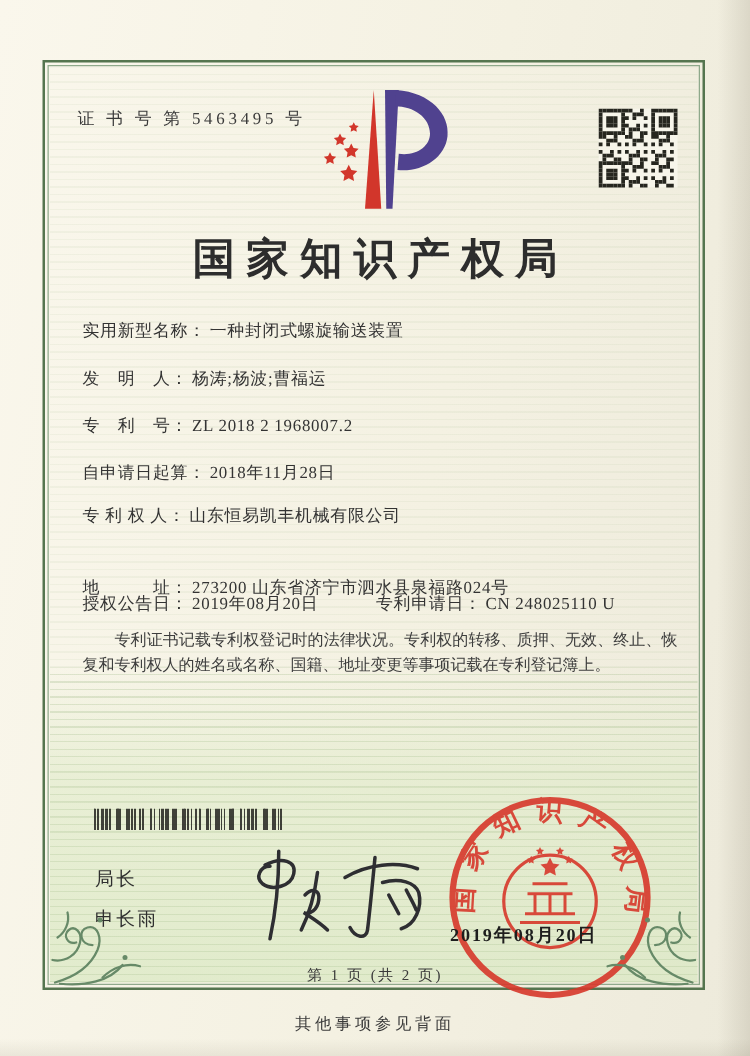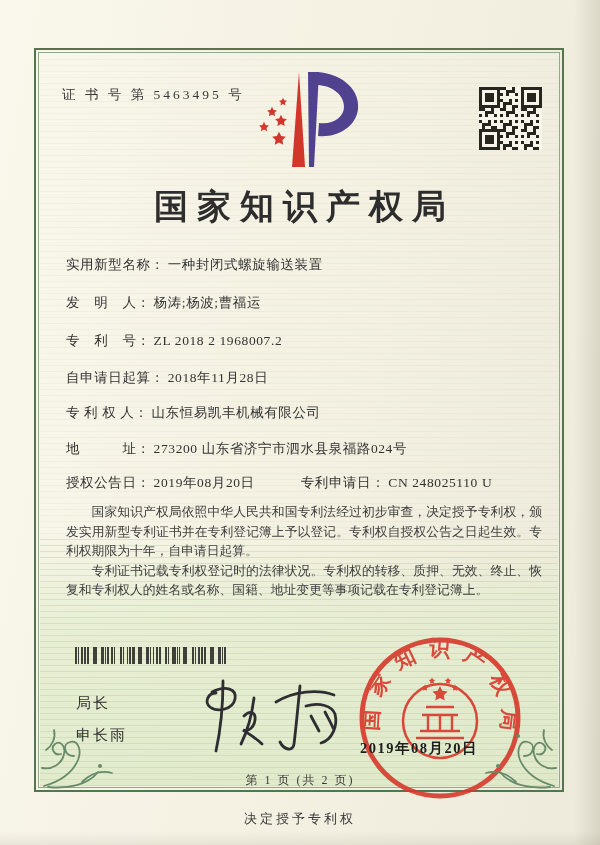--- a/index.html
+++ b/index.html
@@ -311,29 +311,28 @@
 </div>
 <div class="abs field" style="top:332px">
   <span class="lab">专　利　号：</span><span class="val">ZL 2018 2 1968007.2</span>
 </div>
 <div class="abs field" style="top:369px">
   <span class="lab">自申请日起算：</span><span class="val">2018年11月28日</span>
 </div>
 <div class="abs field" style="top:404px">
   <span class="lab">专 利 权 人：</span><span class="val">山东恒易凯丰机械有限公司</span>
 </div>
-<div class="abs field" style="top:440px">
+<div class="abs field" style="top:461px">
   <span class="lab">地　　　址：</span><span class="val">273200 山东省济宁市泗水县泉福路024号</span>
 </div>
 <div class="abs field dualfield" style="top:474px">
   <span class="lab">授权公告日：</span><span class="val">2019年08月20日</span><span class="lab second">专利申请日：</span><span class="val">CN 248025110 U</span>
 </div>
 
 <div class="abs para-block">
-  <p>国家知识产权局依照中华人民共和国专利法经过初步审查，决定授予专利权，颁发实用新型专利证书并在专利登记簿上予以登记。专利权自授权公告之日起生效。专利权期限为十年，自申请日起算。</p>
   <p>专利证书记载专利权登记时的法律状况。专利权的转移、质押、无效、终止、恢复和专利权人的姓名或名称、国籍、地址变更等事项记载在专利登记簿上。</p>
 </div>
 
 <div class="abs barcode"></div>
 
 <div class="abs director-title">局长</div>
 <div class="abs director-name">申长雨</div>
 
 <svg class="abs signature-svg" width="170" height="84" viewBox="0 0 170 84">
   <g fill="none" stroke="#2e2e32" stroke-width="2.8" stroke-linecap="round">
@@ -389,13 +388,13 @@
     <path d="M10 97 C30 99 50 95 60 82"></path>
     <path d="M4 78 C14 80 24 74 26 64 C28 56 22 50 17 54 C12 58 16 66 23 64"></path>
     <path d="M44 92 C52 84 63 80 74 83"></path>
     <path d="M8 60 C14 56 18 48 16 40"></path>
     <circle cx="42" cy="46" r="2" fill="#678a68" stroke="none"></circle>
     <circle cx="62" cy="76" r="2" fill="#678a68" stroke="none"></circle>
   </g>
 </svg>
 
 <div class="abs page-number">第 1 页 (共 2 页)</div>
-<div class="abs back-note">决定授予专利权</div>
+<div class="abs back-note">其他事项参见背面</div>
 
 </body></html>

